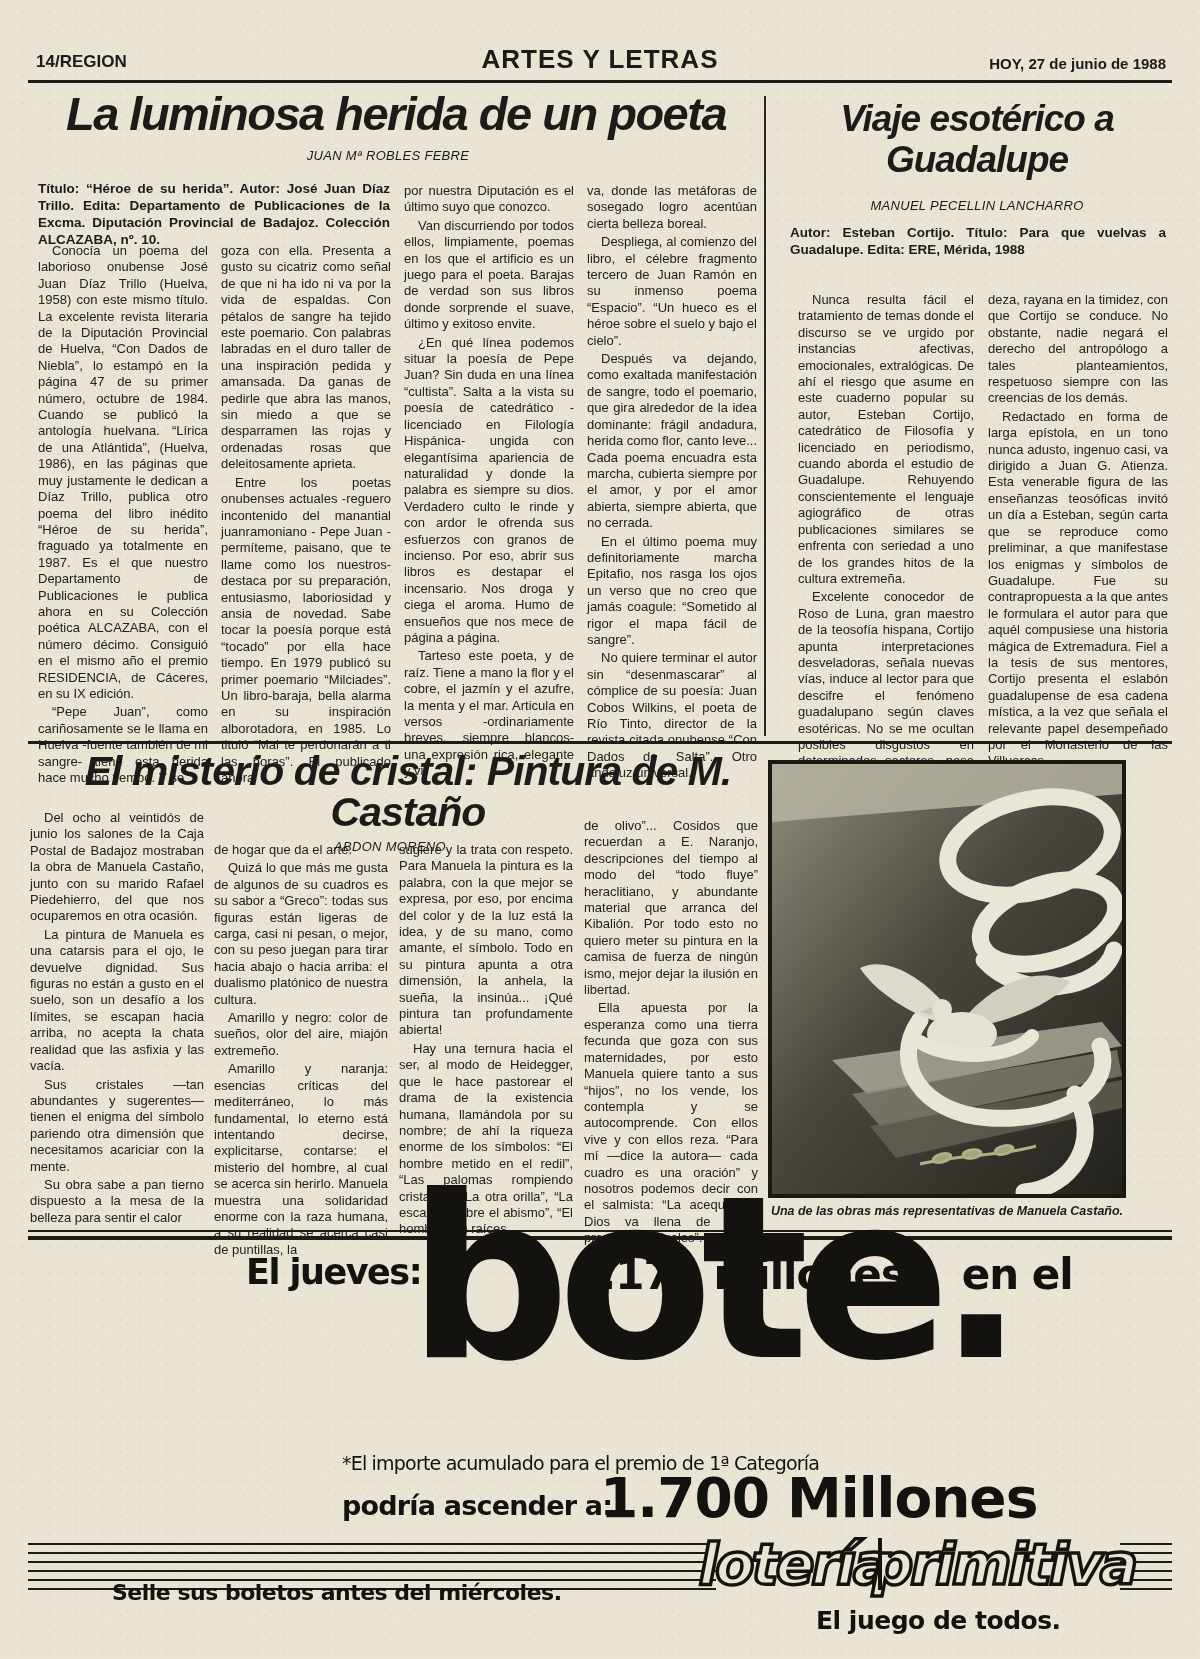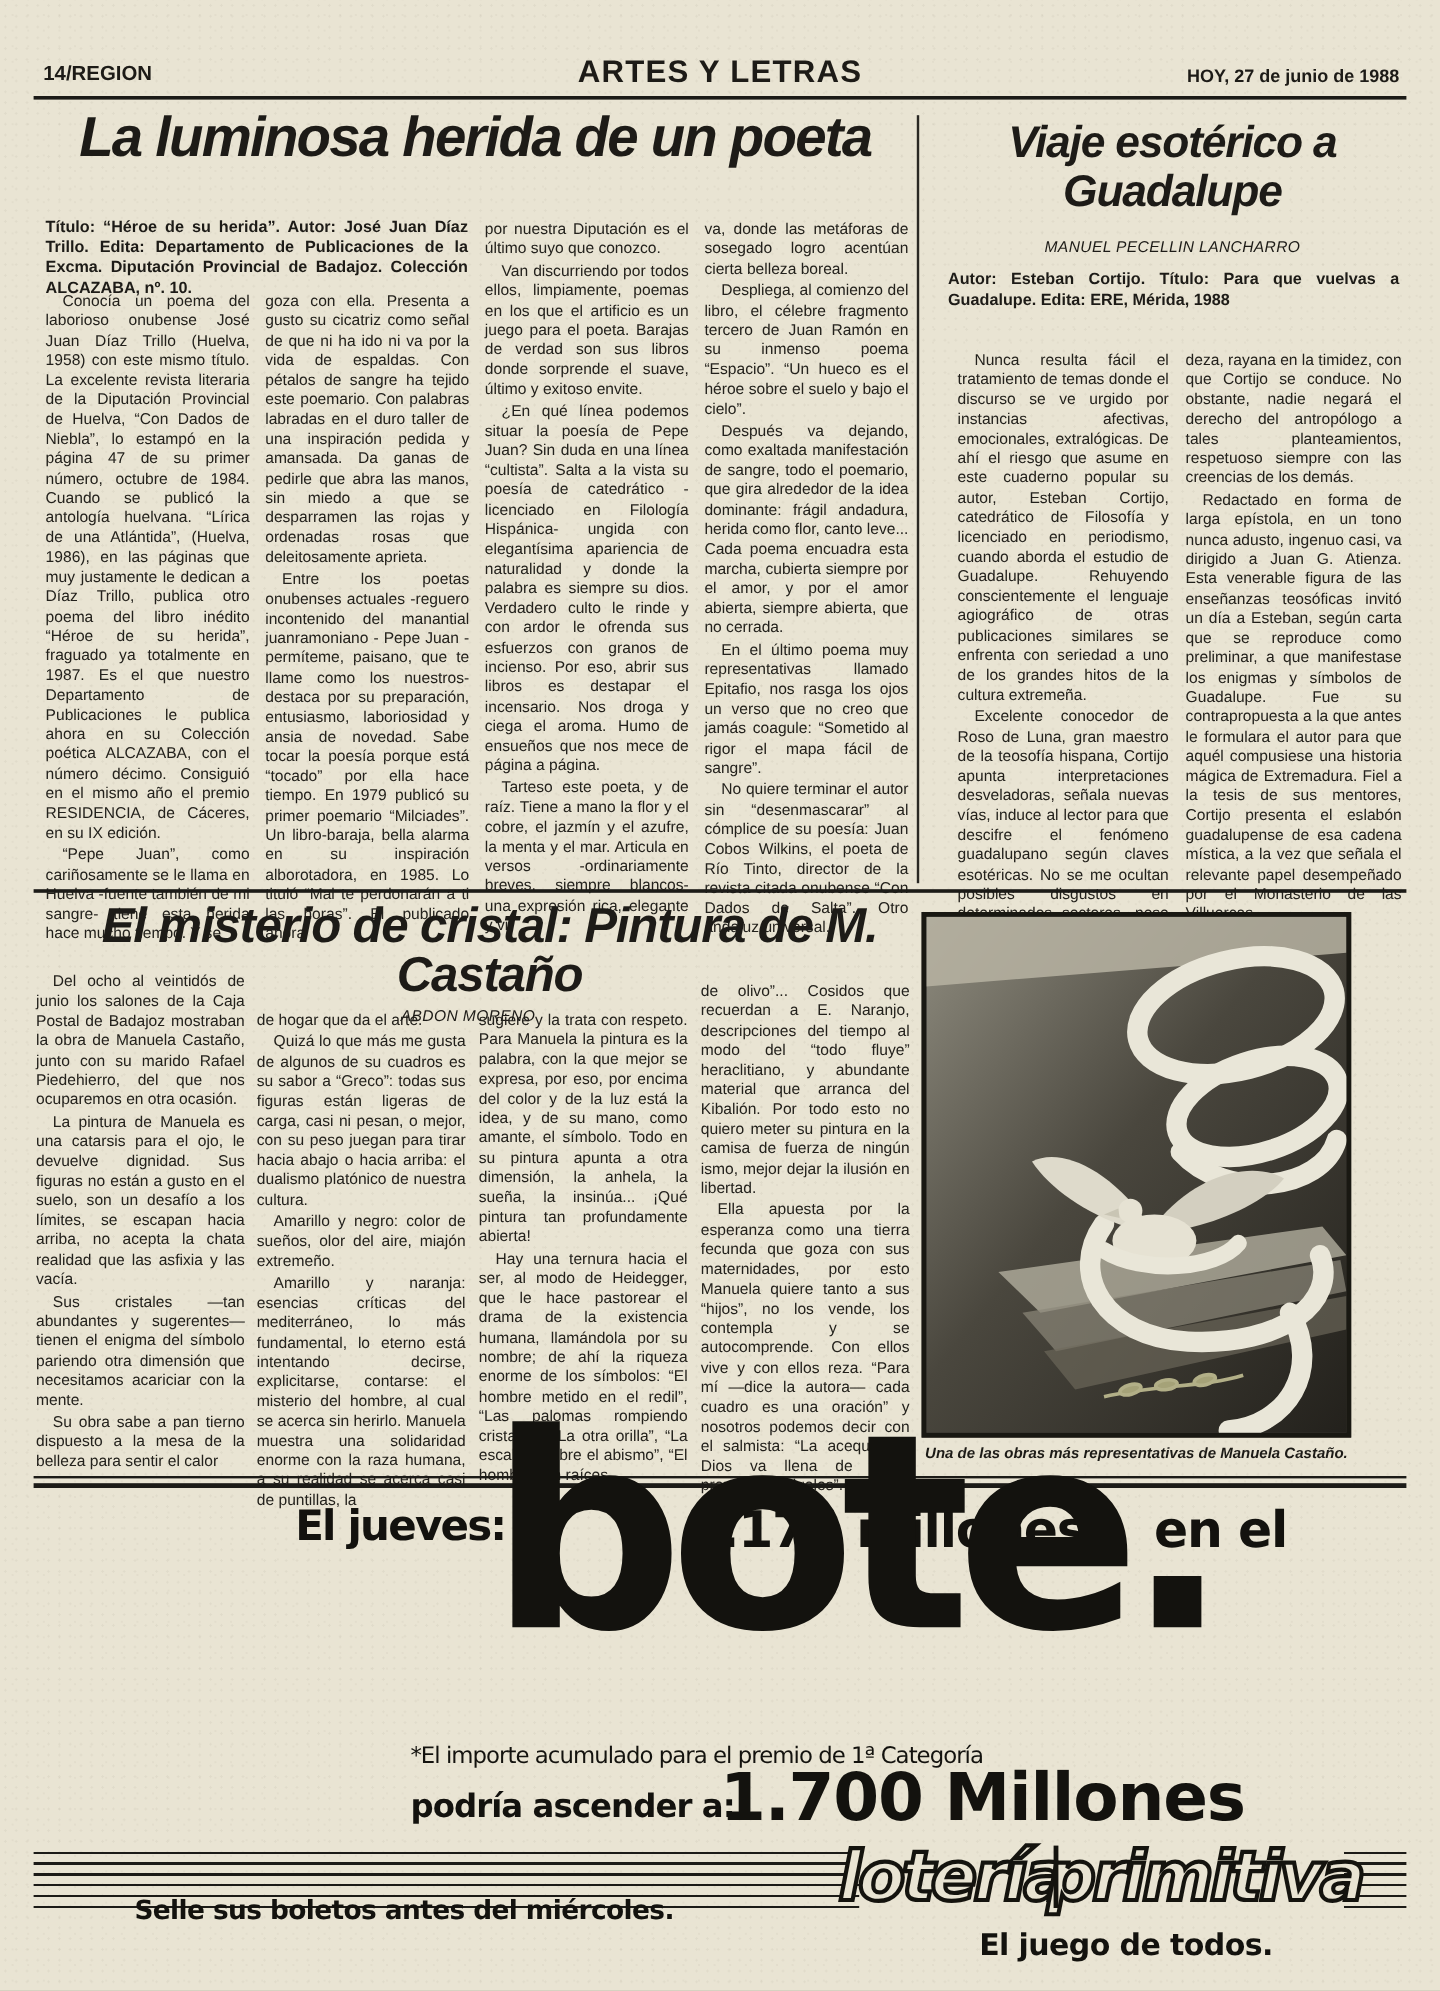--- a/index.html
+++ b/index.html
@@ -74,40 +74,41 @@
 <body>
 
 <div class="page">
 
   <div class="abs hdr-left">14/REGION</div>
   <div class="abs hdr-center">ARTES Y LETRAS</div>
   <div class="abs hdr-right">HOY, 27 de junio de 1988</div>
   <div class="abs rule hdr-rule"></div>
 
   <h1 class="abs hl1">La luminosa herida de un poeta</h1>
+  <div class="abs byline by1">JUAN Mª ROBLES FEBRE</div>
   <div class="abs lead lead1">Título: “Héroe de su herida”. Autor: José Juan Díaz Trillo. Edita: Departamento de Publicaciones de la Excma. Diputación Provincial de Badajoz. Colección ALCAZABA, nº. 10.</div>
   <div class="abs col a1c1">
       <p>Conocía un poema del laborioso onubense José Juan Díaz Trillo (Huelva, 1958) con este mismo título. La excelente revista literaria de la Diputación Provincial de Huelva, “Con Dados de Niebla”, lo estampó en la página 47 de su primer número, octubre de 1984. Cuando se publicó la antología huelvana. “Lírica de una Atlántida”, (Huelva, 1986), en las páginas que muy justamente le dedican a Díaz Trillo, publica otro poema del libro inédito “Héroe de su herida”, fraguado ya totalmente en 1987. Es el que nuestro Departamento de Publicaciones le publica ahora en su Colección poética ALCAZABA, con el número décimo. Consiguió en el mismo año el premio RESIDENCIA, de Cáceres, en su IX edición.</p>
       <p>“Pepe Juan”, como cariñosamente se le llama en Huelva -fuente también de mi sangre- tiene esta herida hace mucho tiempo. Y se</p>
     </div>
   <div class="abs col cont a1c2">
       <p>goza con ella. Presenta a gusto su cicatriz como señal de que ni ha ido ni va por la vida de espaldas. Con pétalos de sangre ha tejido este poemario. Con palabras labradas en el duro taller de una inspiración pedida y amansada. Da ganas de pedirle que abra las manos, sin miedo a que se desparramen las rojas y ordenadas rosas que deleitosamente aprieta.</p>
       <p>Entre los poetas onubenses actuales -reguero incontenido del manantial juanramoniano - Pepe Juan - permíteme, paisano, que te llame como los nuestros- destaca por su preparación, entusiasmo, laboriosidad y ansia de novedad. Sabe tocar la poesía porque está “tocado” por ella hace tiempo. En 1979 publicó su primer poemario “Milciades”. Un libro-baraja, bella alarma en su inspiración alborotadora, en 1985. Lo tituló “Mal te perdonarán a ti las horas”. El publicado ahora</p>
     </div>
   <div class="abs col cont a1c3">
       <p>por nuestra Diputación es el último suyo que conozco.</p>
       <p>Van discurriendo por todos ellos, limpiamente, poemas en los que el artificio es un juego para el poeta. Barajas de verdad son sus libros donde sorprende el suave, último y exitoso envite.</p>
       <p>¿En qué línea podemos situar la poesía de Pepe Juan? Sin duda en una línea “cultista”. Salta a la vista su poesía de catedrático -licenciado en Filología Hispánica- ungida con elegantísima apariencia de naturalidad y donde la palabra es siempre su dios. Verdadero culto le rinde y con ardor le ofrenda sus esfuerzos con granos de incienso. Por eso, abrir sus libros es destapar el incensario. Nos droga y ciega el aroma. Humo de ensueños que nos mece de página a página.</p>
       <p>Tarteso este poeta, y de raíz. Tiene a mano la flor y el cobre, el jazmín y el azufre, la menta y el mar. Articula en versos -ordinariamente breves, siempre blancos- una expresión rica, elegante y vi-</p>
     </div>
   <div class="abs col cont a1c4">
       <p>va, donde las metáforas de sosegado logro acentúan cierta belleza boreal.</p>
       <p>Despliega, al comienzo del libro, el célebre fragmento tercero de Juan Ramón en su inmenso poema “Espacio”. “Un hueco es el héroe sobre el suelo y bajo el cielo”.</p>
       <p>Después va dejando, como exaltada manifestación de sangre, todo el poemario, que gira alrededor de la idea dominante: frágil andadura, herida como flor, canto leve... Cada poema encuadra esta marcha, cubierta siempre por el amor, y por el amor abierta, siempre abierta, que no cerrada.</p>
-      <p>En el último poema muy representativas llamado Epitafio, nos rasga los ojos un verso que no creo que jamás coagule: “Sometido al rigor el mapa fácil de sangre”.</p>
+      <p>En el último poema muy definitoriamente marcha Epitafio, nos rasga los ojos un verso que no creo que jamás coagule: “Sometido al rigor el mapa fácil de sangre”.</p>
       <p>No quiere terminar el autor sin “desenmascarar” al cómplice de su poesía: Juan Cobos Wilkins, el poeta de Río Tinto, director de la revista citada onubense “Con Dados de Salta”. Otro andaluz universal.</p>
     </div>
 
   <div class="abs vdiv"></div>
 
   <h2 class="abs hl2">Viaje esotérico a Guadalupe</h2>
   <div class="abs byline by2">MANUEL PECELLIN LANCHARRO</div>
   <div class="abs lead lead2">Autor: Esteban Cortijo. Título: Para que vuelvas a Guadalupe. Edita: ERE, Mérida, 1988</div>
   <div class="abs col a2c1">
       <p>Nunca resulta fácil el tratamiento de temas donde el discurso se ve urgido por instancias afectivas, emocionales, extralógicas. De ahí el riesgo que asume en este cuaderno popular su autor, Esteban Cortijo, catedrático de Filosofía y licenciado en periodismo, cuando aborda el estudio de Guadalupe. Rehuyendo conscientemente el lenguaje agiográfico de otras publicaciones similares se enfrenta con seriedad a uno de los grandes hitos de la cultura extremeña.</p>

